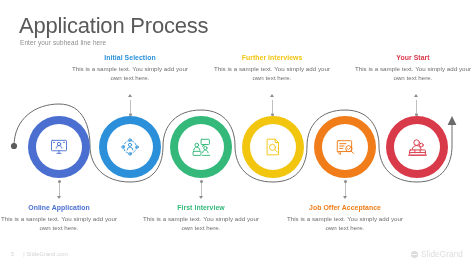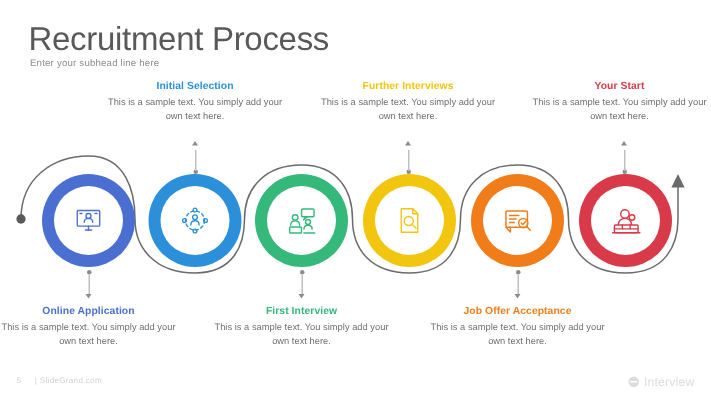--- a/index.html
+++ b/index.html
@@ -78,21 +78,21 @@
   .footer-right .mark:after{
     content:"";position:absolute;left:1px;top:2.6px;width:5px;height:1.6px;
     background:#fff;border-radius:1px;
   }
 </style>
 </head>
 <body>
 
 <div class="slide">
 
-  <div class="title">Recruitment Process</div>
+  <div class="title">Application Process</div>
   <div class="subtitle">Enter your subhead line here</div>
 
   <div class="diagram">
     <svg class="wave" viewBox="0 0 474 266">
       <path d="M14,146
                C14,118 36,104 59,104
                C84,104 90,128 90,146
                C90,166 104,182 130,182
                C156,182 163,163 163,146
                C163,125 177,110 201,110
@@ -246,16 +246,16 @@
     <p class="head" style="color:#f07d1a;">Job Offer Acceptance</p>
     <p class="body">This is a sample text. You simply add your own text here.</p>
   </div>
 
   <div class="footer-left">
     <span class="pg">5</span><span>| SlideGrand.com</span>
   </div>
 
   <div class="footer-right">
     <span class="mark"></span>
-    <span>Interview</span>
+    <span>SlideGrand</span>
   </div>
 
 </div>
 
 </body></html>

